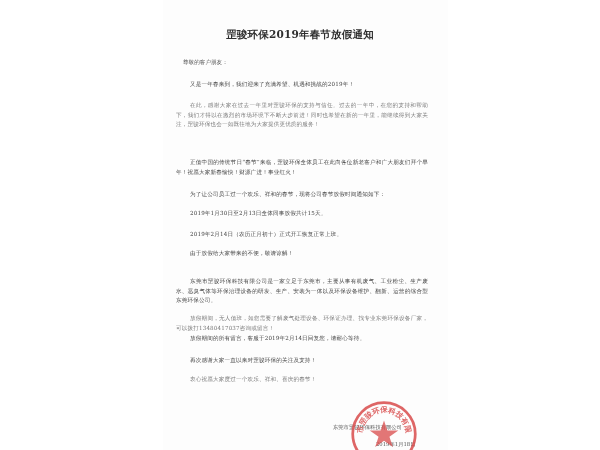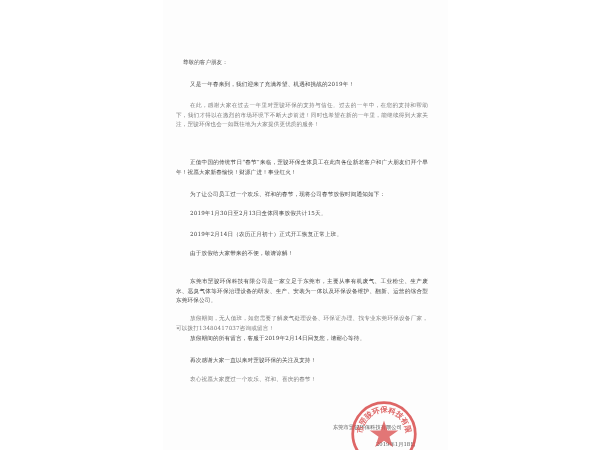--- a/index.html
+++ b/index.html
@@ -93,20 +93,21 @@
       height: 68px;
       opacity: 0.85;
     }
   </style>
 </head>
 <body>
 
 <div class="page">
   <div class="paper"></div>
 
+  <div class="title">罡骏环保2019年春节放假通知</div>
 
   <div class="salutation">尊敬的客户朋友：</div>
 
   <div class="para p1">又是一年春来到，我们迎来了充满希望、机遇和挑战的2019年！</div>
   <div class="para p2 light">在此，感谢大家在过去一年里对罡骏环保的支持与信任。过去的一年中，在您的支持和帮助下，我们才得以在激烈的市场环境下不断大步前进！同时也希望在新的一年里，能继续得到大家关注，罡骏环保也会一如既往地为大家提供更优质的服务！</div>
   <div class="para p3">正值中国的传统节日“春节”来临，罡骏环保全体员工在此向各位新老客户和广大朋友们拜个早年！祝愿大家新春愉快！财源广进！事业红火！</div>
   <div class="para p4">为了让公司员工过一个欢乐、祥和的春节，现将公司春节放假时间通知如下：</div>
   <div class="para p5">2019年1月30日至2月13日全体同事放假共计15天。</div>
   <div class="para p6">2019年2月14日（农历正月初十）正式开工恢复正常上班。</div>
   <div class="para p7">由于放假给大家带来的不便，敬请谅解！</div>

